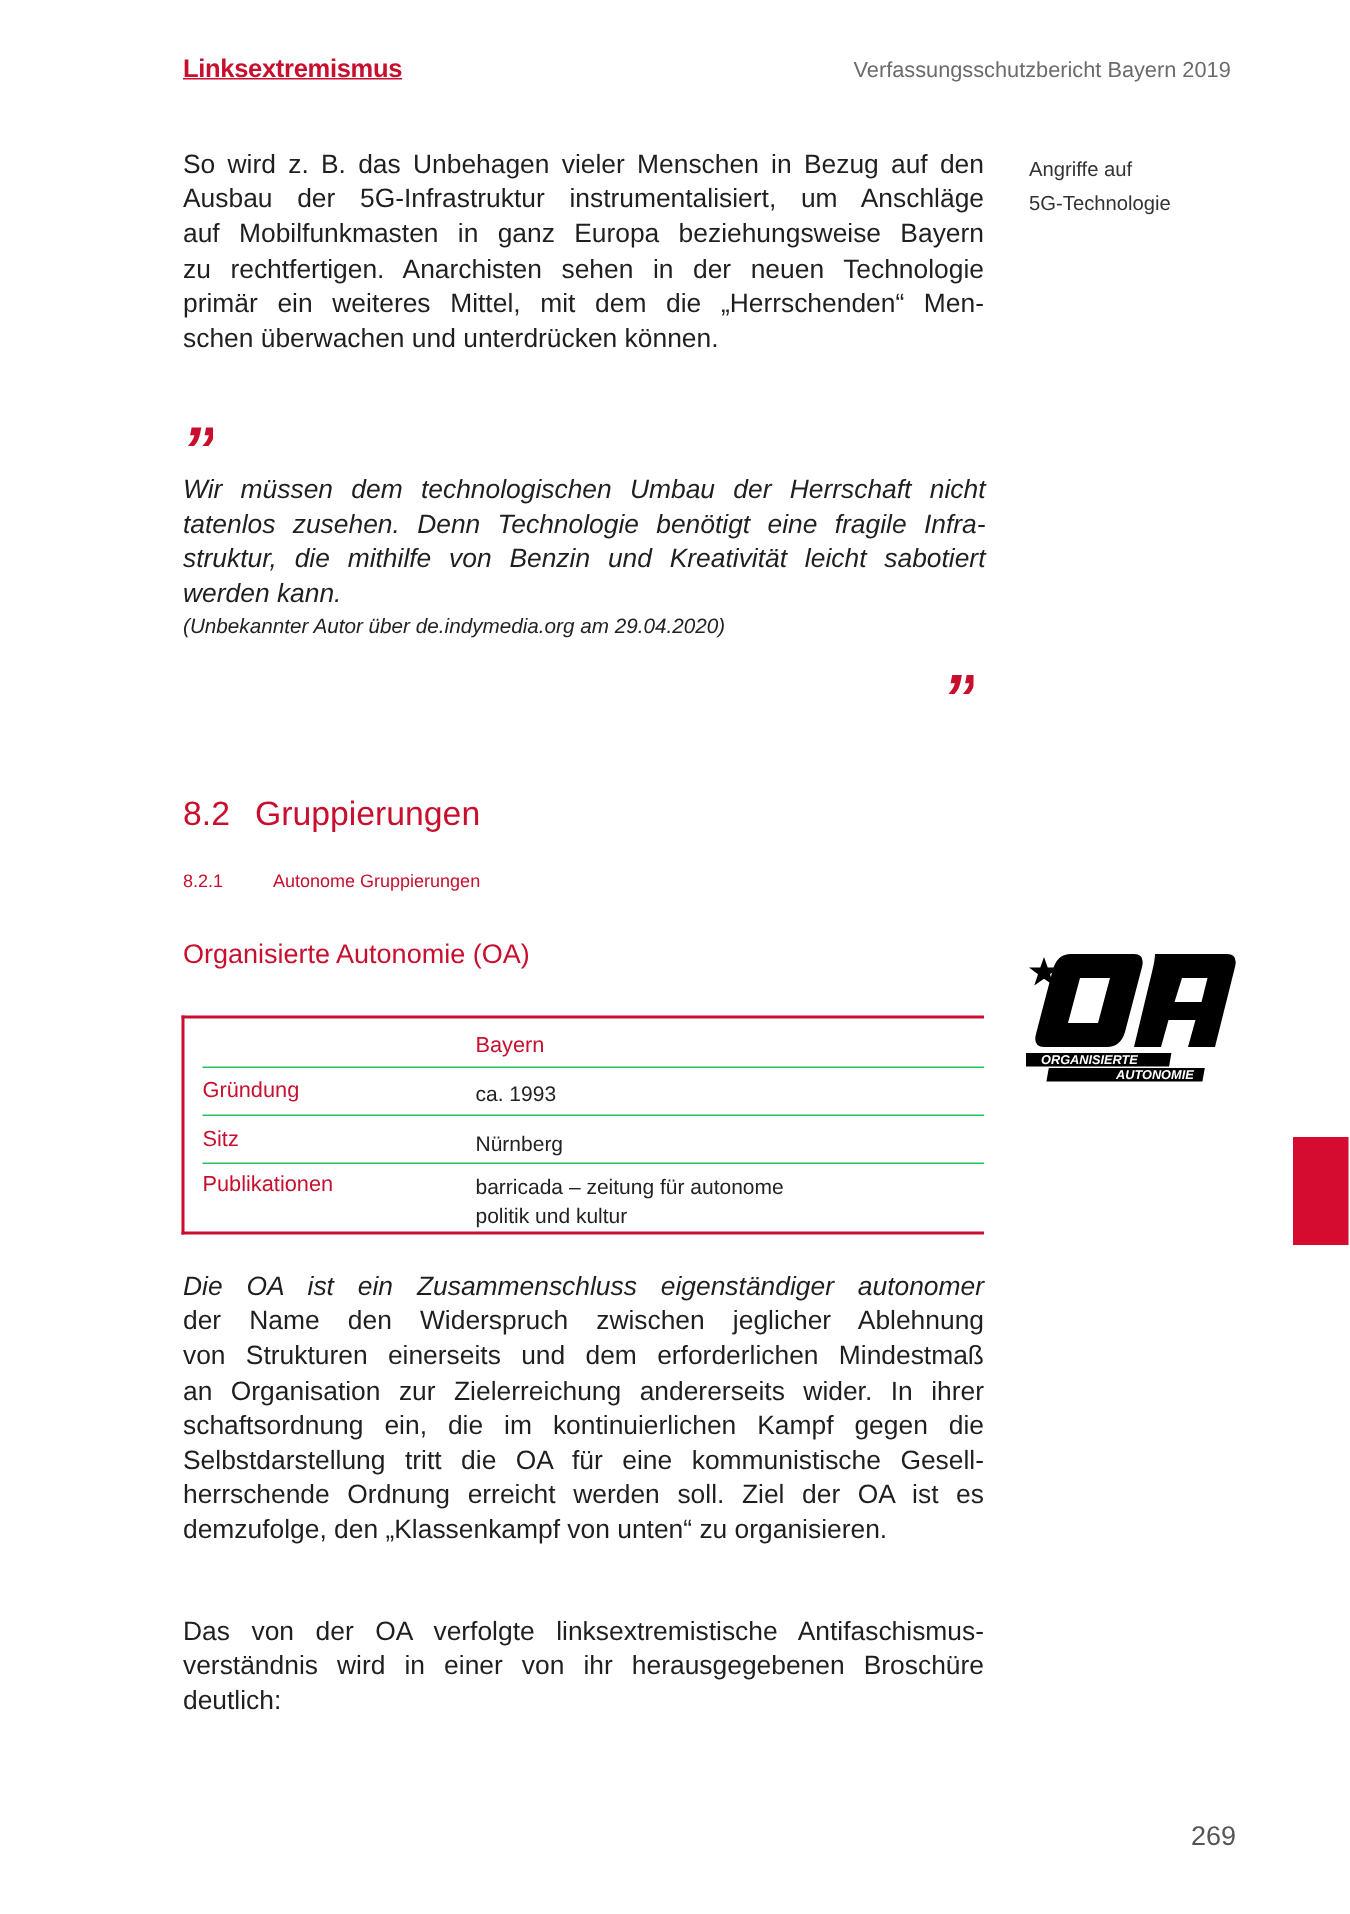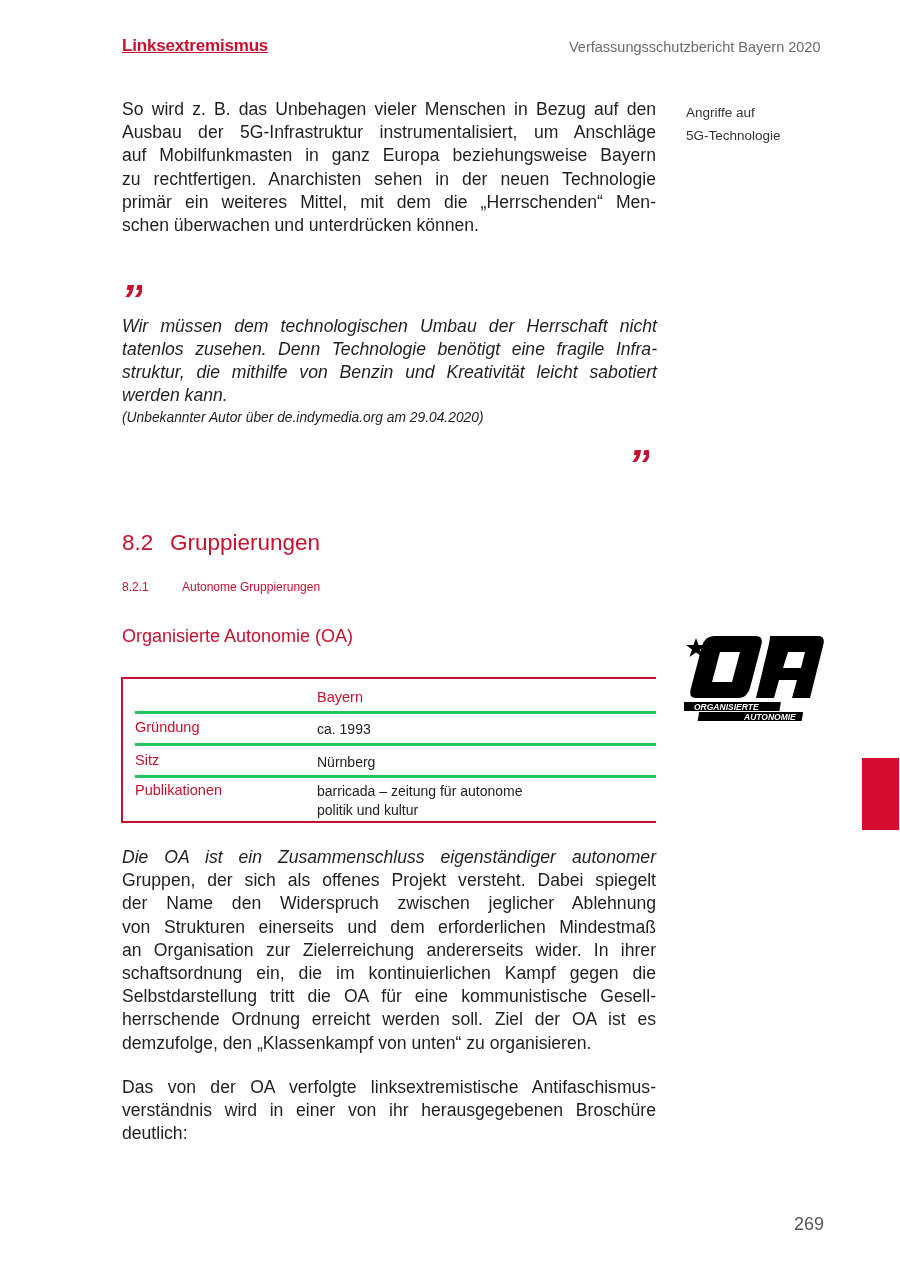--- a/index.html
+++ b/index.html
@@ -30,33 +30,33 @@
   .h2 { left:122px; top:530px; font-size:22.5px; color:#c8102e; }
   .h2 .num { display:inline-block; width:48px; }
   .h3 { left:122px; top:580px; font-size:12px; color:#c8102e; }
   .h3 .num { display:inline-block; width:60px; }
   .h4 { left:122px; top:626px; font-size:18px; color:#c8102e; }
   .infobox {
     left:121px; top:677px; width:535px; height:146px;
     border-top:2px solid #c8102e; border-bottom:2px solid #c8102e; border-left:2px solid #c8102e;
     box-sizing:border-box;
   }
-  .ib-row { position:absolute; left:12px; right:0; border-bottom:3px solid #22c55e; }
+  .ib-row { position:absolute; left:12px; right:0; border-bottom:1px solid #22c55e; }
   .ib-row.last { border-bottom:none; }
   .ib-label { position:absolute; left:0; font-size:14.5px; color:#c8102e; }
   .ib-value { position:absolute; left:182px; font-size:14px; line-height:19px; color:#222; }
   .logo { left:684px; top:628px; width:142px; height:96px; }
   .side-tab { left:862px; top:758px; width:37px; height:72px; background:#d50b30; }
   .page-num { left:794px; top:1214px; font-size:18px; color:#555; }
 </style>
 </head>
 <body>
 
 <div class="abs hdr-left">Linksextremismus</div>
-<div class="abs hdr-right">Verfassungsschutzbericht Bayern 2020</div>
+<div class="abs hdr-right">Verfassungsschutzbericht Bayern 2019</div>
 
 <div class="abs body-text" style="top:98px;">
   <div style="text-align-last:justify;">So wird z. B. das Unbehagen vieler Menschen in Bezug auf den</div>
   <div style="text-align-last:justify;">Ausbau der 5G-Infrastruktur instrumentalisiert, um Anschläge</div>
   <div style="text-align-last:justify;">auf Mobilfunkmasten in ganz Europa beziehungsweise Bayern</div>
   <div style="text-align-last:justify;">zu rechtfertigen. Anarchisten sehen in der neuen Technologie</div>
   <div style="text-align-last:justify;">primär ein weiteres Mittel, mit dem die „Herrschenden“ Men-</div>
   <div>schen überwachen und unterdrücken können.</div>
 </div>
 
@@ -115,21 +115,20 @@
     <rect x="30" y="84" width="104" height="9" fill="#000" transform="skewX(-10)"></rect>
     <text x="10" y="81.5" font-family="Liberation Sans, sans-serif" font-size="8.5" font-weight="bold" font-style="italic" fill="#fff">ORGANISIERTE</text>
     <text x="60" y="91.5" font-family="Liberation Sans, sans-serif" font-size="8.5" font-weight="bold" font-style="italic" fill="#fff">AUTONOMIE</text>
   </svg>
 </div>
 
 <div class="abs side-tab"></div>
 
 <div class="abs body-text" style="top:846px;">
   <div style="text-align-last:justify;font-style:italic;">Die OA ist ein Zusammenschluss eigenständiger autonomer</div>
-  <div style="text-align-last:justify;">Gruppen, der sich als offenes Projekt versteht. Dabei spiegelt</div>
   <div style="text-align-last:justify;">der Name den Widerspruch zwischen jeglicher Ablehnung</div>
   <div style="text-align-last:justify;">von Strukturen einerseits und dem erforderlichen Mindestmaß</div>
   <div style="text-align-last:justify;">an Organisation zur Zielerreichung andererseits wider. In ihrer</div>
   <div style="text-align-last:justify;">schaftsordnung ein, die im kontinuierlichen Kampf gegen die</div>
   <div style="text-align-last:justify;">Selbstdarstellung tritt die OA für eine kommunistische Gesell-</div>
   <div style="text-align-last:justify;">herrschende Ordnung erreicht werden soll. Ziel der OA ist es</div>
   <div>demzufolge, den „Klassenkampf von unten“ zu organisieren.</div>
 </div>
 
 <div class="abs body-text" style="top:1076px;">

